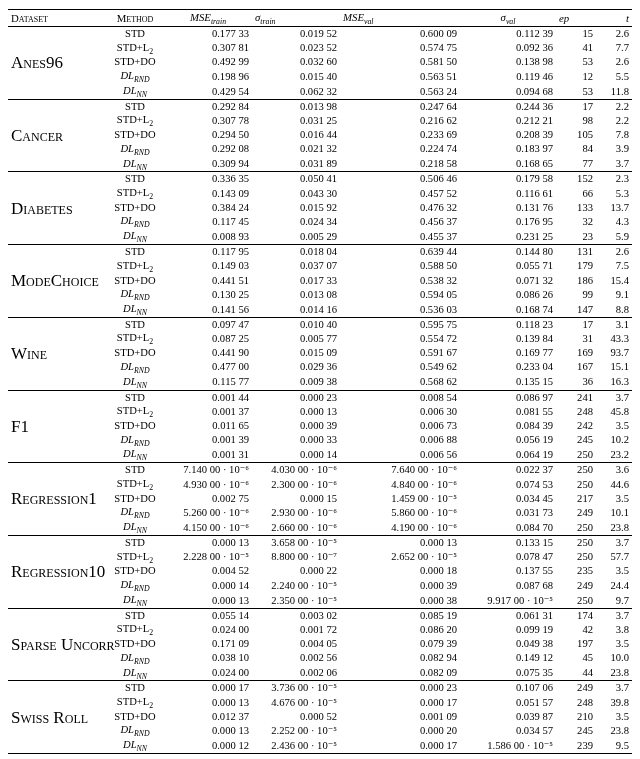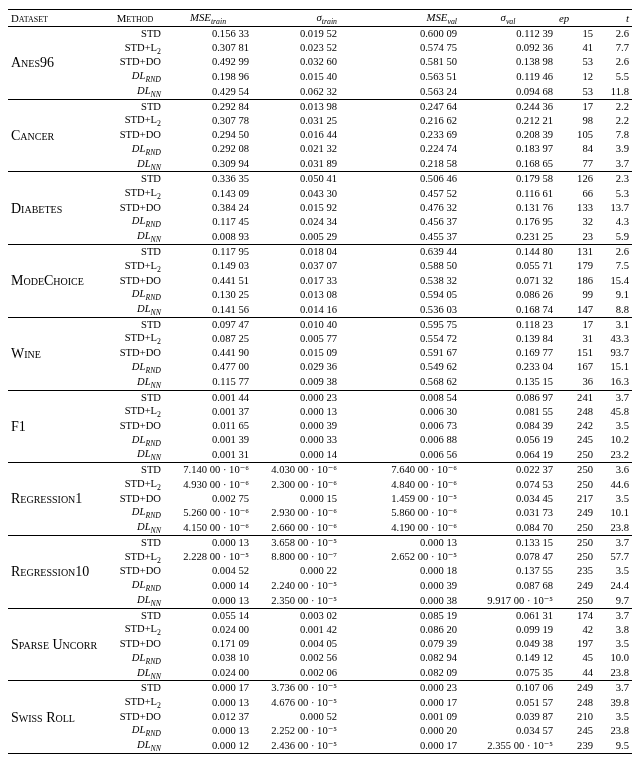--- a/index.html
+++ b/index.html
@@ -12,22 +12,22 @@
   }
   .page { padding: 9px 8px 0 8px; }
   table { border-collapse: collapse; width: 624px; table-layout: fixed; }
   thead { border-top: 1.6px solid #000; border-bottom: 1px solid #000; }
   tbody { border-top: 1px solid #000; }
   tbody:last-of-type { border-bottom: 1.6px solid #000; }
   th { font-weight: normal; font-size: 10.8px; height: 17px; padding: 0 3px; white-space: nowrap; overflow: visible; }
   td { font-size: 10.6px; height: 13.5px; line-height: 13.5px; padding: 0 3px; white-space: nowrap; overflow: visible; }
   .sc { font-variant: small-caps; }
   .num { text-align: right; }
-  .dataset { vertical-align: middle; font-variant: small-caps; font-size: 14px; }
-  .method { text-align: right; }
+  .dataset { vertical-align: middle; font-variant: small-caps; font-size: 17px; }
+  .method { text-align: center; }
   sub { font-size: 7.8px; line-height: 1; }
   i, .it { font-style: italic; }
   .b { font-weight: normal; }
 </style>
 </head>
 <body>
 
 <div class="page">
   <table>
     <colgroup>
@@ -38,32 +38,32 @@
       <col style="width:120px">
       <col style="width:96px">
       <col style="width:40px">
       <col style="width:36px">
     </colgroup>
     <thead>
       <tr>
           <th style="text-align: left;"><span class="sc">Dataset</span></th>
           <th style="text-align: center;"><span class="sc">Method</span></th>
           <th style="text-align: center;"><i>MSE</i><sub class="it">train</sub></th>
-          <th style="text-align: right;"><i>σ</i><sub class="it">train</sub></th>
-          <th style="text-align: right;"><i>MSE</i><sub class="it">val</sub></th>
+          <th style="text-align: left;"><i>σ</i><sub class="it">train</sub></th>
+          <th style="text-align: left;"><i>MSE</i><sub class="it">val</sub></th>
           <th style="text-align: center;"><i>σ</i><sub class="it">val</sub></th>
           <th style="text-align: left;"><i>ep</i></th>
           <th style="text-align: right;"><i>t</i></th>
         </tr>
     </thead>
   <tbody>
         <tr>
           <td rowspan="5" class="dataset">Anes96</td>
           <td class="method">STD</td>
-          <td class="num">0.156 33</td>
+          <td class="num">0.177 33</td>
           <td class="num">0.019 52</td>
           <td class="num">0.600 09</td>
           <td class="num">0.112 39</td>
           <td class="num">15</td>
           <td class="num">2.6</td>
         </tr>
         <tr>
           <td class="method">STD+L<sub>2</sub></td>
           <td class="num">0.307 81</td>
           <td class="num">0.023 52</td>
@@ -149,21 +149,21 @@
         </tr>
       </tbody>
       <tbody>
         <tr>
           <td rowspan="5" class="dataset">Diabetes</td>
           <td class="method">STD</td>
           <td class="num">0.336 35</td>
           <td class="num">0.050 41</td>
           <td class="num">0.506 46</td>
           <td class="num">0.179 58</td>
-          <td class="num">126</td>
+          <td class="num">152</td>
           <td class="num">2.3</td>
         </tr>
         <tr>
           <td class="method">STD+L<sub>2</sub></td>
           <td class="num">0.143 09</td>
           <td class="num">0.043 30</td>
           <td class="num">0.457 52</td>
           <td class="num">0.116 61</td>
           <td class="num">66</td>
           <td class="num">5.3</td>
@@ -263,21 +263,21 @@
           <td class="num">0.139 84</td>
           <td class="num">31</td>
           <td class="num">43.3</td>
         </tr>
         <tr>
           <td class="method">STD+DO</td>
           <td class="num">0.441 90</td>
           <td class="num">0.015 09</td>
           <td class="num">0.591 67</td>
           <td class="num">0.169 77</td>
-          <td class="num">151</td>
+          <td class="num">169</td>
           <td class="num">93.7</td>
         </tr>
         <tr>
           <td class="method"><i>DL</i><sub class="it">RND</sub></td>
           <td class="num">0.477 00</td>
           <td class="num">0.029 36</td>
           <td class="num b">0.549 62</td>
           <td class="num">0.233 04</td>
           <td class="num">167</td>
           <td class="num">15.1</td>
@@ -443,21 +443,21 @@
           <td class="num">0.055 14</td>
           <td class="num">0.003 02</td>
           <td class="num">0.085 19</td>
           <td class="num">0.061 31</td>
           <td class="num">174</td>
           <td class="num">3.7</td>
         </tr>
         <tr>
           <td class="method">STD+L<sub>2</sub></td>
           <td class="num">0.024 00</td>
-          <td class="num">0.001 42</td>
+          <td class="num">0.001 72</td>
           <td class="num">0.086 20</td>
           <td class="num">0.099 19</td>
           <td class="num">42</td>
           <td class="num">3.8</td>
         </tr>
         <tr>
           <td class="method">STD+DO</td>
           <td class="num">0.171 09</td>
           <td class="num">0.004 05</td>
           <td class="num b">0.079 39</td>
@@ -520,20 +520,20 @@
           <td class="num">0.000 20</td>
           <td class="num">0.034 57</td>
           <td class="num">245</td>
           <td class="num">23.8</td>
         </tr>
         <tr>
           <td class="method"><i>DL</i><sub class="it">NN</sub></td>
           <td class="num">0.000 12</td>
           <td class="num">2.436 00 · 10⁻⁵</td>
           <td class="num b">0.000 17</td>
-          <td class="num">2.355 00 · 10⁻⁵</td>
+          <td class="num">1.586 00 · 10⁻⁵</td>
           <td class="num">239</td>
           <td class="num">9.5</td>
         </tr>
       </tbody>
     </table>
 
 </div>
 
 </body></html>

